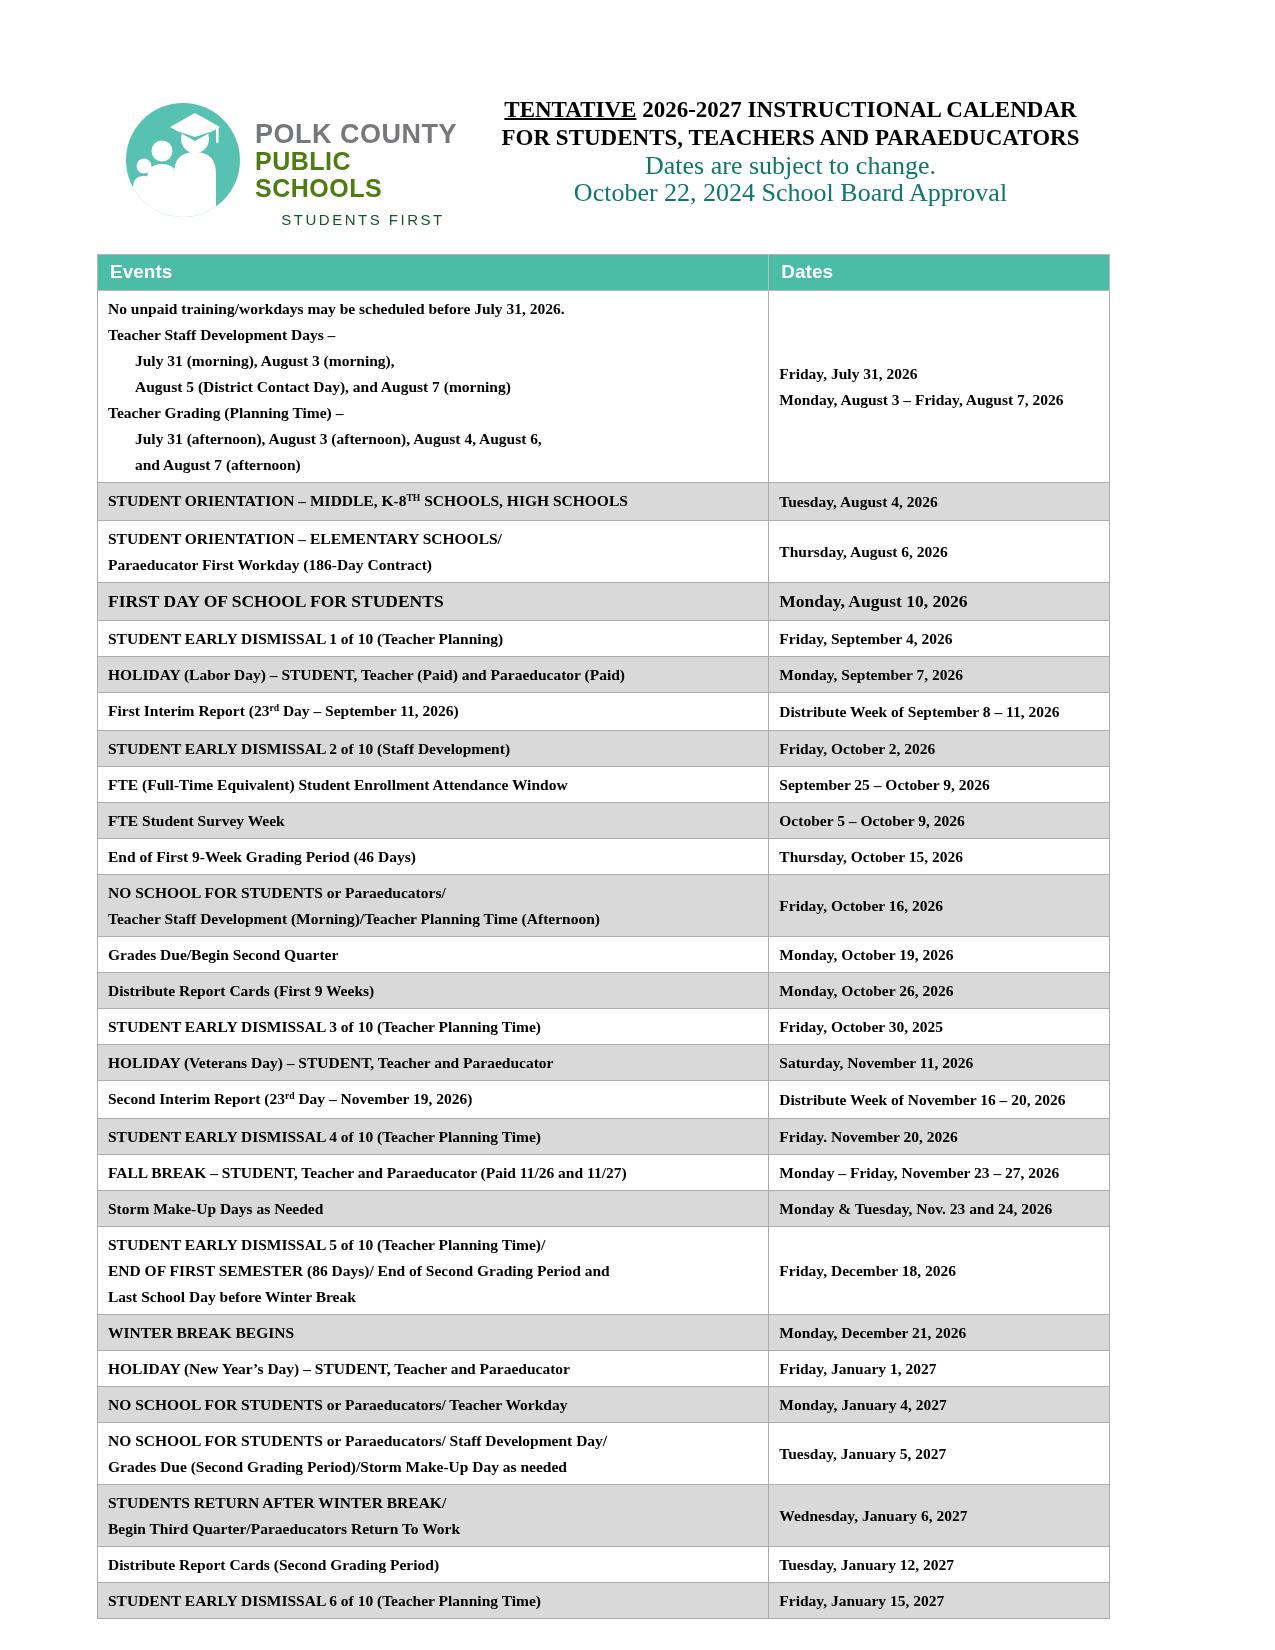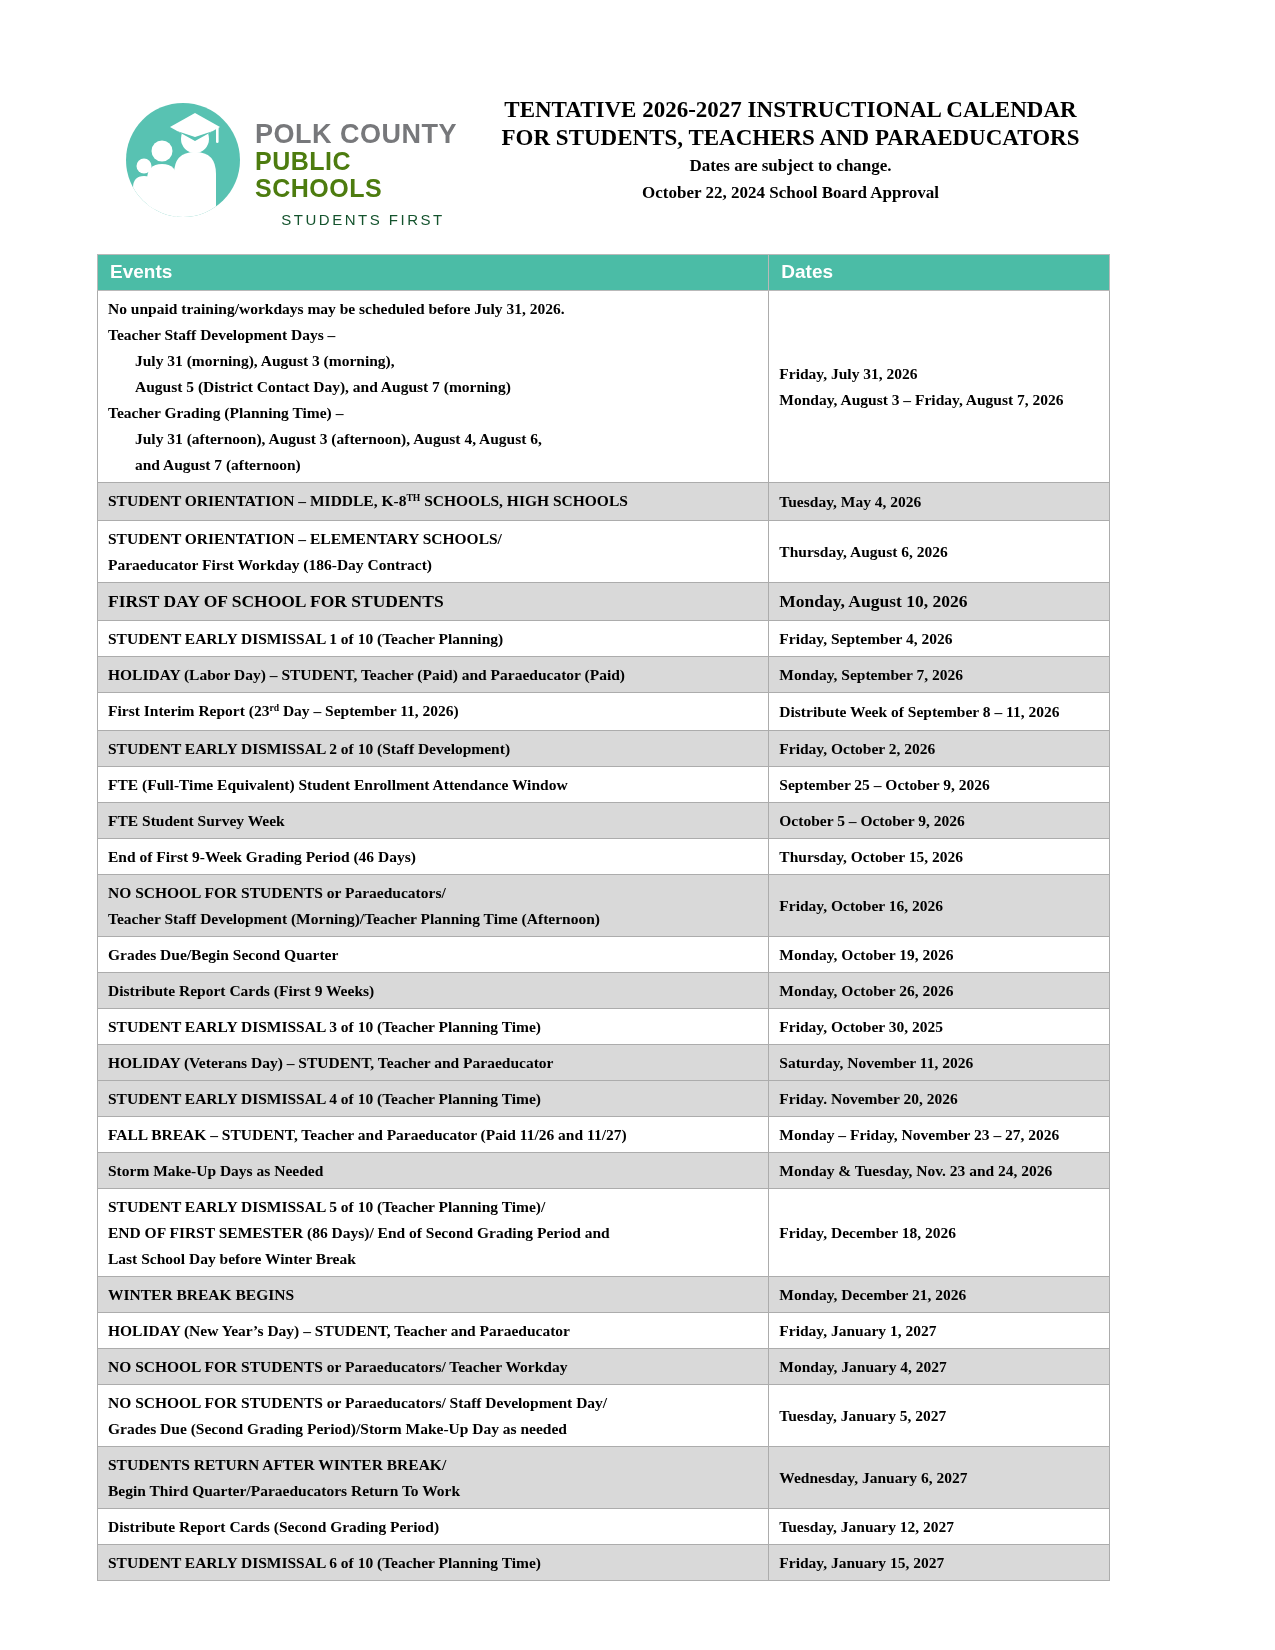--- a/index.html
+++ b/index.html
@@ -24,22 +24,22 @@
     font-family: "Liberation Sans", sans-serif; font-weight: bold;
     font-size: 25px; line-height: 27px; color: #4d7c0f; letter-spacing: 0.5px;
   }
   .logo-tagline {
     font-family: "Liberation Sans", sans-serif;
     font-size: 15px; color: #14532d; letter-spacing: 2.5px;
     margin-top: 9px; text-align: center;
   }
   .title-block { flex: 1 1 auto; text-align: center; padding-top: 4px; }
   .title-line { font-weight: bold; font-size: 23px; line-height: 28px; color: #000; }
-  .title-line .underl { text-decoration-thickness: 2px; }
-  .subtitle-line { font-weight: bold; font-size: 17px; line-height: 27px; color: #000000; }
+  .title-line .underl { text-decoration: underline; text-decoration-thickness: 2px; }
+  .subtitle-line { font-weight: normal; font-size: 26px; line-height: 27px; color: #0f766e; }
 
   
   table.calendar {
     margin-top: 26px; width: 1013px;
     border-collapse: collapse;
     border: 1.5px solid #9a9a9a;
   }
   table.calendar th {
     background: var(--accent, #4bbca6);
     color: #ffffff;
@@ -132,21 +132,21 @@
             <td class="date-cell">
               <div class="line"><span>Friday, July 31, 2026</span></div>
               <div class="line"><span>Monday, August 3 – Friday, August 7, 2026</span></div>
             </td>
           </tr>
           <tr class="shaded">
             <td class="event-cell">
               <div class="line"><span>STUDENT ORIENTATION – MIDDLE, K-8</span><span class="sup">TH</span><span> SCHOOLS, HIGH SCHOOLS</span></div>
             </td>
             <td class="date-cell">
-              <div class="line"><span>Tuesday, May 4, 2026</span></div>
+              <div class="line"><span>Tuesday, August 4, 2026</span></div>
             </td>
           </tr>
           <tr>
             <td class="event-cell">
               <div class="line"><span>STUDENT ORIENTATION – ELEMENTARY SCHOOLS/</span></div>
               <div class="line"><span>Paraeducator First Workday (186-Day Contract)</span></div>
             </td>
             <td class="date-cell">
               <div class="line"><span>Thursday, August 6, 2026</span></div>
             </td>
@@ -247,20 +247,28 @@
             <td class="date-cell">
               <div class="line"><span>Friday, October 30, 2025</span></div>
             </td>
           </tr>
           <tr class="shaded">
             <td class="event-cell">
               <div class="line"><span>HOLIDAY (Veterans Day) – STUDENT, Teacher and Paraeducator</span></div>
             </td>
             <td class="date-cell">
               <div class="line"><span>Saturday, November 11, 2026</span></div>
+            </td>
+          </tr>
+          <tr>
+            <td class="event-cell">
+              <div class="line"><span>Second Interim Report (23</span><span class="sup">rd</span><span> Day – November 19, 2026)</span></div>
+            </td>
+            <td class="date-cell">
+              <div class="line"><span>Distribute Week of November 16 – 20, 2026</span></div>
             </td>
           </tr>
           <tr class="shaded">
             <td class="event-cell">
               <div class="line"><span>STUDENT EARLY DISMISSAL 4 of 10 (Teacher Planning Time)</span></div>
             </td>
             <td class="date-cell">
               <div class="line"><span>Friday. November 20, 2026</span></div>
             </td>
           </tr>

